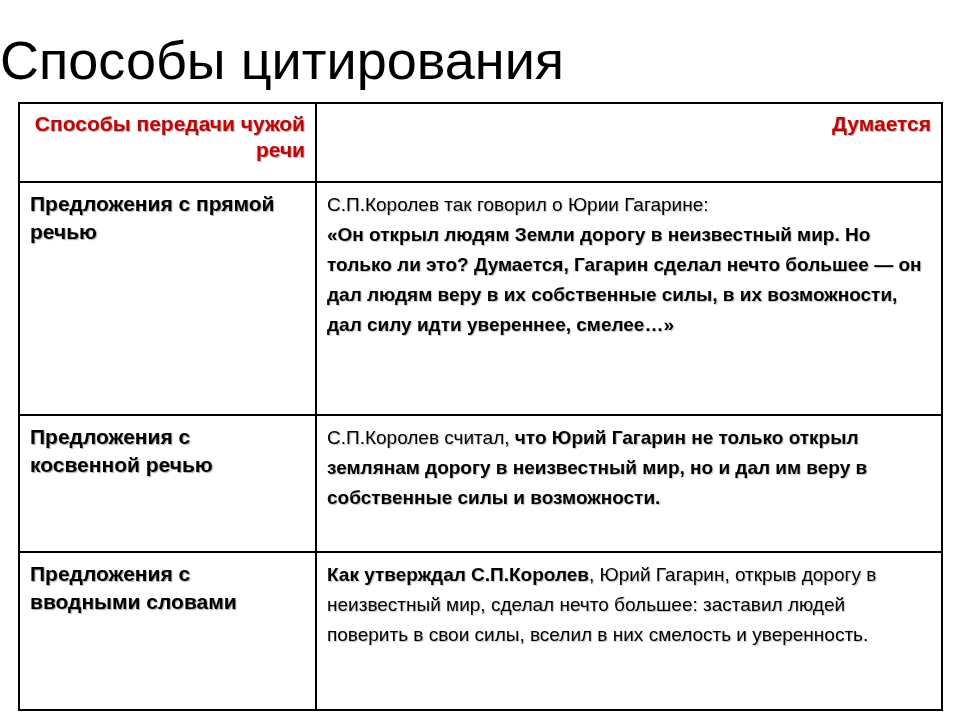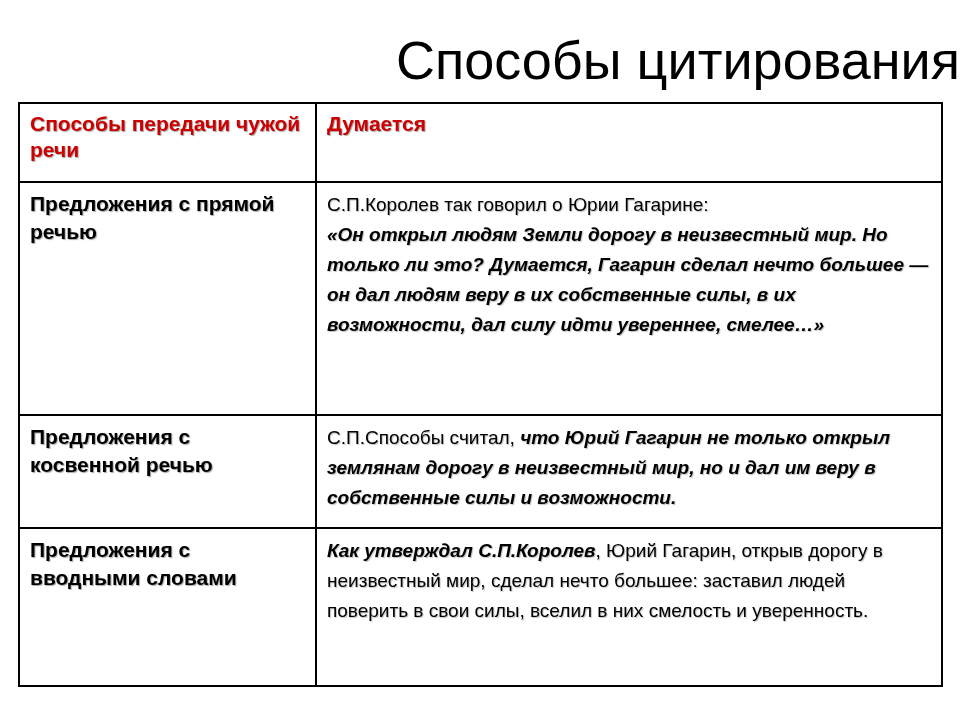--- a/index.html
+++ b/index.html
@@ -1,26 +1,26 @@
 <!DOCTYPE html>
 <html><head>
 <meta charset="utf-8">
 <style>
   html, body { margin:0; padding:0; background:#ffffff; }
   body { width:960px; height:720px; position:relative; overflow:hidden; font-family:"Liberation Sans", sans-serif; color:#000; }
-  .title { position:absolute; left:0; top:28px; width:960px; text-align:right; font-size:54px; line-height:64px; font-weight:normal; }
+  .title { position:absolute; left:0; top:28px; width:960px; text-align:left; font-size:54px; line-height:64px; font-weight:normal; }
   table.quote-table { position:absolute; left:18px; top:102px; width:923px; border-collapse:collapse; table-layout:fixed; }
   table.quote-table td, table.quote-table th { border:2px solid #000; vertical-align:top; padding:7px 10px 8px 10px; }
   col.c1 { width:297px; } col.c2 { width:626px; }
-  th { color:#cc0000; font-weight:bold; font-size:21px; line-height:26px; text-align:left; text-shadow:1px 1px 1px rgba(0,0,0,0.35); }
+  th { color:#cc0000; font-weight:bold; font-size:21px; line-height:26px; text-align:right; text-shadow:1px 1px 1px rgba(0,0,0,0.35); }
   tr.hdr { height:79px; }
-  tr.r1 { height:233px; } tr.r2 { height:113px; } tr.r3 { height:158px; }
+  tr.r1 { height:233px; } tr.r2 { height:137px; } tr.r3 { height:158px; }
   td.lbl { font-weight:bold; font-size:21px; line-height:28px; text-shadow:1px 1px 1px rgba(0,0,0,0.35); }
   td.ex { font-size:19px; line-height:30px; padding-top:4px; text-shadow:1px 1px 1px rgba(0,0,0,0.25); }
-  .bi { font-weight:bold; font-style:italic; }
+  .bi { font-weight:bold; }
 </style>
 </head>
 <body>
 
 <div class="title">Способы цитирования</div>
 
 <table class="quote-table">
   <colgroup>
       <col class="c1">
       <col class="c2">
@@ -33,21 +33,21 @@
   <tr class="r1">
     <td class="lbl">Предложения с прямой речью</td>
     <td class="ex">
       <span>С.П.Королев так говорил о Юрии Гагарине:</span><br>
       <span class="bi">«Он открыл людям Земли дорогу в неизвестный мир. Но только ли это? Думается, Гагарин сделал нечто большее — он дал людям веру в их собственные силы, в их возможности, дал силу идти увереннее, смелее…»</span>
     </td>
   </tr>
   <tr class="r2">
     <td class="lbl">Предложения с косвенной речью</td>
     <td class="ex">
-      <span>С.П.Способы считал,</span>
+      <span>С.П.Королев считал,</span>
       <span class="bi">что Юрий Гагарин не только открыл землянам дорогу в неизвестный мир, но и дал им веру в собственные силы и возможности</span><span class="bi">.</span>
     </td>
   </tr>
   <tr class="r3">
     <td class="lbl">Предложения с вводными словами</td>
     <td class="ex">
       <span class="bi">Как утверждал С.П.Королев</span><span>, Юрий Гагарин, открыв дорогу в неизвестный мир, сделал нечто большее: заставил людей поверить в свои силы, вселил в них смелость и уверенность.</span>
     </td>
   </tr>
 </tbody>

